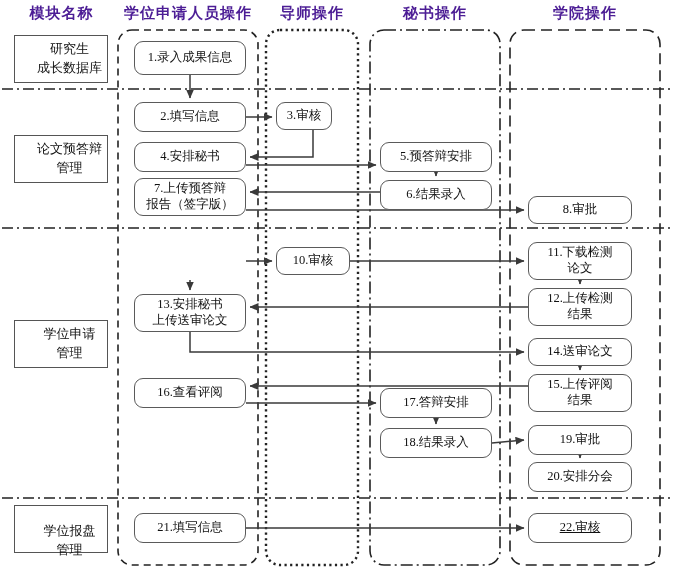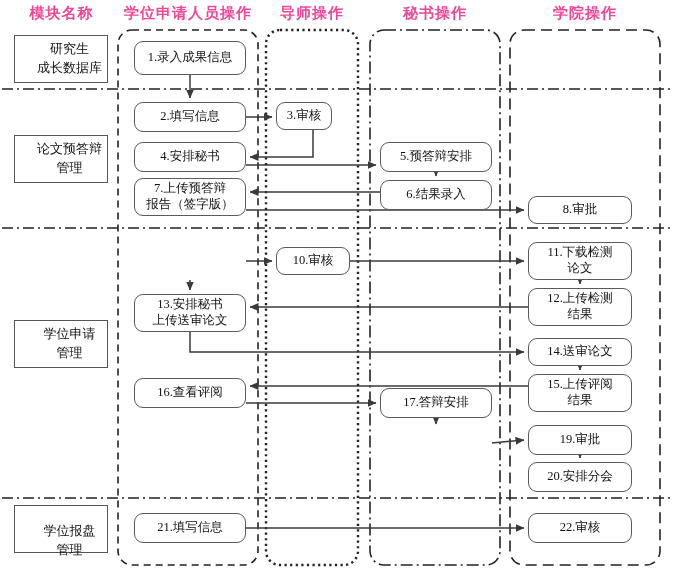--- a/index.html
+++ b/index.html
@@ -2,21 +2,21 @@
 <html><head>
 <meta charset="utf-8">
 <style>
   html,body{margin:0;padding:0;background:#ffffff;}
   body{width:674px;height:576px;overflow:hidden;
        font-family:"Liberation Serif","DejaVu Serif",serif;}
   #stage{position:relative;width:674px;height:576px;}
   svg{position:absolute;left:0;top:0;width:674px;height:576px;}
   .col-header{
     position:absolute;text-align:center;font-weight:bold;
-    font-size:15px;color:#ec4899;letter-spacing:1px;white-space:nowrap;
+    font-size:15px;color:#4c1d95;letter-spacing:1px;white-space:nowrap;
   }
   .module-box{
     position:absolute;border:1px solid #555;background:#fff;
     display:flex;align-items:center;justify-content:center;
     text-align:center;font-size:13px;color:#111;line-height:1.45;
     box-sizing:border-box;
     padding-left:17px;
   }
   .node{
     position:absolute;border:1.3px solid #5a5a5a;border-radius:9px;
@@ -164,26 +164,29 @@
   <div class="node" style="left:528px;top:374px;width:104px;height:38px;">
       <span>15.上传评阅
 结果</span>
     </div>
   <div class="node" style="left:134px;top:378px;width:112px;height:30px;">
       <span>16.查看评阅</span>
     </div>
   <div class="node" style="left:380px;top:388px;width:112px;height:30px;">
       <span>17.答辩安排</span>
     </div>
+  <div class="node" style="left:380px;top:428px;width:112px;height:30px;">
+      <span>18.结果录入</span>
+    </div>
   <div class="node" style="left:528px;top:425px;width:104px;height:30px;">
       <span>19.审批</span>
     </div>
   <div class="node" style="left:528px;top:462px;width:104px;height:30px;">
       <span>20.安排分会</span>
     </div>
   <div class="node" style="left:134px;top:513px;width:112px;height:30px;">
       <span>21.填写信息</span>
     </div>
-  <div class="node" style="left:528px;top:513px;width:104px;height:30px;">
+  <div class="node" style="left:528px;top:513px;width:104px;height:30px;text-decoration:underline;">
       <span>22.审核</span>
     </div>
 
 </div>
 
 </body></html>

